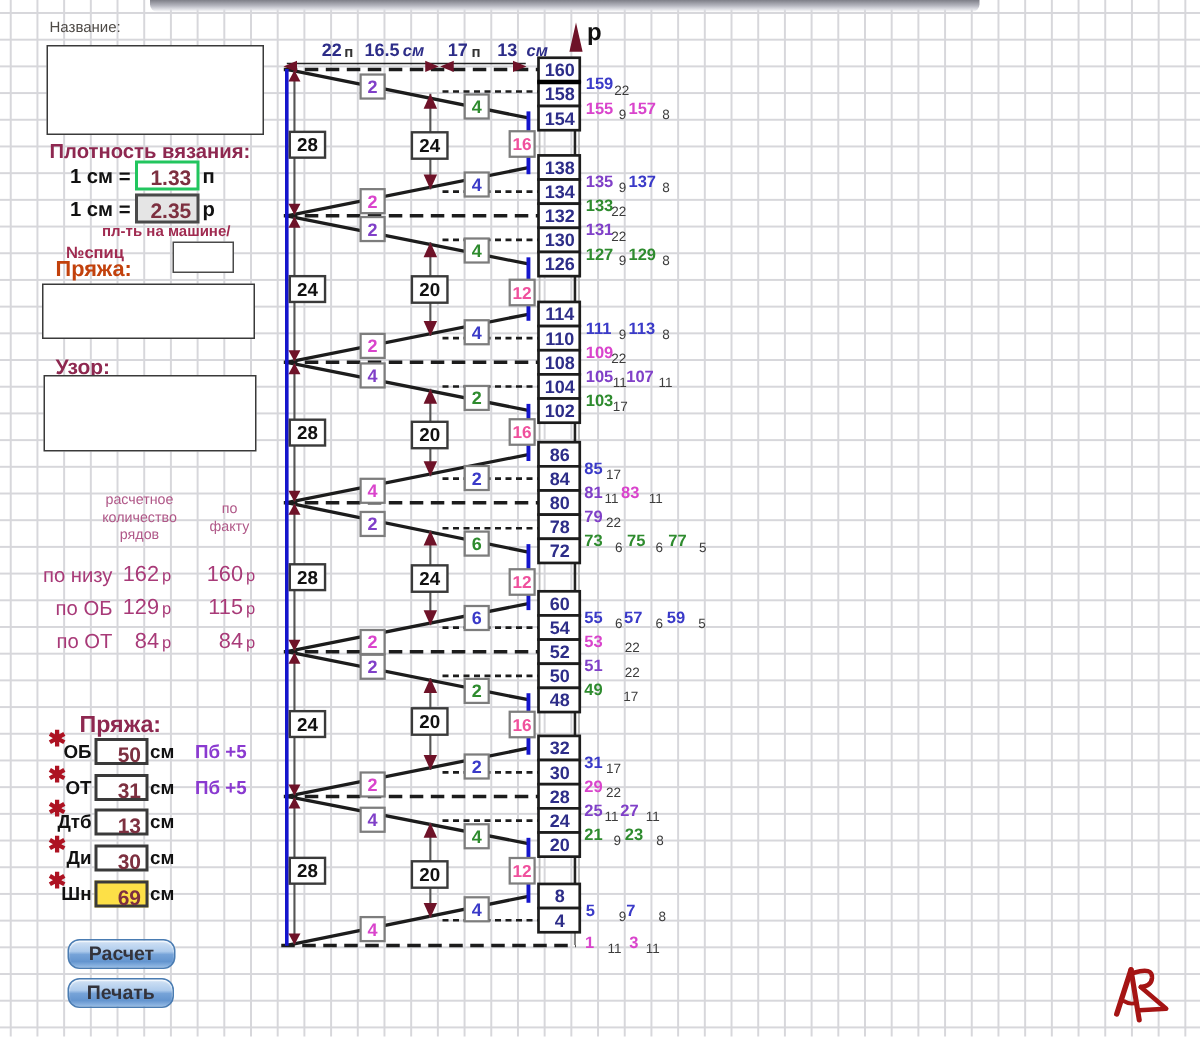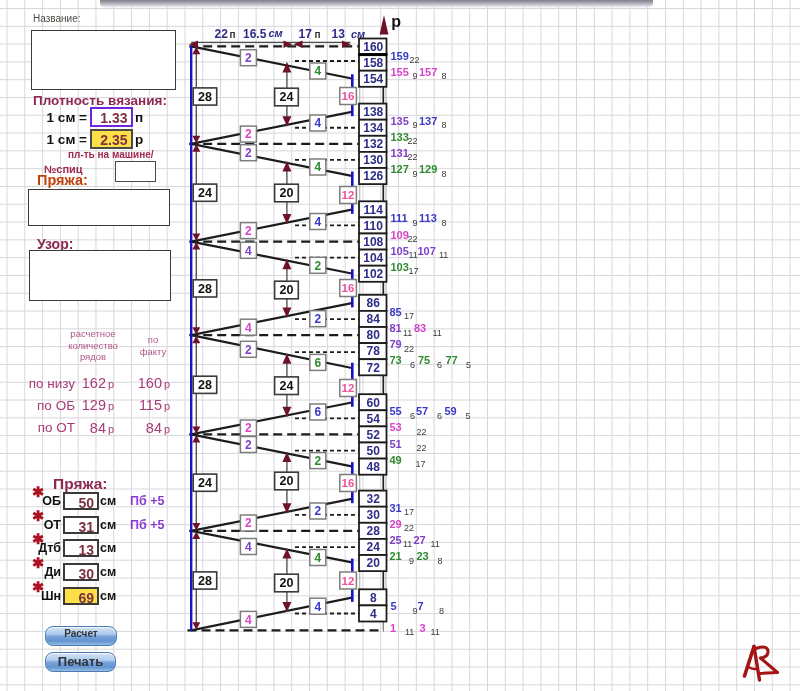--- a/index.html
+++ b/index.html
@@ -343,24 +343,24 @@
 <path d="M749.5,667.5 Q753.5,670 757.5,668.5" stroke-width="2.6"></path>
 <path d="M756,648.5 Q768.5,644.5 768,652 Q767.5,657.5 760.5,658" stroke-width="3"></path>
 <path d="M760.5,658 L777.5,672.5 L759.5,673.5" stroke-width="3"></path>
 </g>
   </svg>
 <div style="position:absolute;left:100px;top:0;width:553px;height:8px;background:linear-gradient(#7e7f88,#b2b3bc 45%,#dcdde3 75%,rgba(255,255,255,0));border-radius:0 0 5px 5px;"></div>
 <div style="position:absolute;left:33px;top:13px;font-size:10px;color:#4e4a46;">Название:</div>
 <div style="position:absolute;left:31px;top:30px;width:143px;height:58px;background:#fff;border:1.6px solid #3a3a3a;"></div>
 <div style="position:absolute;left:33px;top:93px;font-size:13.5px;font-weight:700;color:#8e2850;">Плотность вязания:</div>
 <div style="position:absolute;left:30px;top:109.5px;width:57px;text-align:right;font-size:13.5px;font-weight:700;color:#111;">1 см =</div>
-<div style="position:absolute;left:89.5px;top:107px;width:36px;height:15px;background:#fff;border:2px solid #6d28d9;text-align:right;padding:1px 3px 0 0;font-size:14px;font-weight:700;color:#7d3040;">1.33</div>
+<div style="position:absolute;left:89.5px;top:107px;width:36px;height:15px;background:#fff;border:2px solid #22c55e;text-align:right;padding:1px 3px 0 0;font-size:14px;font-weight:700;color:#7d3040;">1.33</div>
 <div style="position:absolute;left:135px;top:109.5px;font-size:13.5px;font-weight:700;color:#111;">п</div>
 <div style="position:absolute;left:30px;top:131.5px;width:57px;text-align:right;font-size:13.5px;font-weight:700;color:#111;">1 см =</div>
-<div style="position:absolute;left:89.5px;top:128.5px;width:36px;height:15px;background:#fde047;border:2px solid #4a4a4a;text-align:right;padding:1px 3px 0 0;font-size:14px;font-weight:700;color:#7d3040;">2.35</div>
+<div style="position:absolute;left:89.5px;top:128.5px;width:36px;height:15px;background:#e5e5e5;border:2px solid #4a4a4a;text-align:right;padding:1px 3px 0 0;font-size:14px;font-weight:700;color:#7d3040;">2.35</div>
 <div style="position:absolute;left:135px;top:131.5px;font-size:13.5px;font-weight:700;color:#111;">р</div>
 <div style="position:absolute;left:44px;top:149px;font-size:10px;font-weight:700;color:#a02a50;margin-left:24px;">пл-ть на машине/</div>
 <div style="position:absolute;left:44px;top:162.5px;font-size:11px;font-weight:700;color:#a02a50;">№спиц</div>
 <div style="position:absolute;left:115px;top:161px;width:39px;height:19px;background:#fff;border:1.8px solid #4a4a4a;"></div>
 <div style="position:absolute;left:37px;top:172px;font-size:14.5px;font-weight:700;color:#c2410c;">Пряжа:</div>
 <div style="position:absolute;left:28px;top:189px;width:140px;height:35px;background:#fff;border:1.6px solid #3a3a3a;"></div>
 <div style="position:absolute;left:37px;top:236px;font-size:14px;font-weight:700;color:#8e2850;">Узор:</div>
 <div style="position:absolute;left:29px;top:250px;width:140px;height:49px;background:#fff;border:1.6px solid #3a3a3a;"></div>
 <div style="position:absolute;left:58px;top:328px;width:70px;text-align:center;font-size:9.5px;color:#b05888;line-height:11.5px;">расчетное<br>количество<br>рядов</div>
 <div style="position:absolute;left:133px;top:334px;width:40px;text-align:center;font-size:9.5px;color:#b05888;line-height:12px;">по<br>факту</div>
@@ -395,13 +395,13 @@
 <div style="position:absolute;left:63px;top:539px;width:29px;height:13px;background:#fff;border:2px solid #3a3a3a;text-align:right;padding:1px 3px 0 0;font-size:14px;font-weight:700;color:#7d3040;">13</div>
 <div style="position:absolute;left:100px;top:541px;font-size:12.5px;font-weight:700;color:#111;">см</div>
 <div style="position:absolute;left:32px;top:555px;font-size:14.5px;font-weight:700;color:#ad1222;">✱</div>
 <div style="position:absolute;left:20px;top:565px;width:41px;text-align:right;font-size:12.5px;font-weight:700;color:#111;">Ди</div>
 <div style="position:absolute;left:63px;top:563px;width:29px;height:13px;background:#fff;border:2px solid #3a3a3a;text-align:right;padding:1px 3px 0 0;font-size:14px;font-weight:700;color:#7d3040;">30</div>
 <div style="position:absolute;left:100px;top:565px;font-size:12.5px;font-weight:700;color:#111;">см</div>
 <div style="position:absolute;left:32px;top:578.5px;font-size:14.5px;font-weight:700;color:#ad1222;">✱</div>
 <div style="position:absolute;left:20px;top:588.5px;width:41px;text-align:right;font-size:12.5px;font-weight:700;color:#111;">Шн</div>
 <div style="position:absolute;left:63px;top:586.5px;width:29px;height:13px;background:#fde047;border:2px solid #3a3a3a;text-align:right;padding:1px 3px 0 0;font-size:14px;font-weight:700;color:#7d3040;">69</div>
 <div style="position:absolute;left:100px;top:588.5px;font-size:12.5px;font-weight:700;color:#111;">см</div>
-<div style="position:absolute;left:45px;top:626px;width:70px;height:17px;padding-top:1px;background:linear-gradient(#d3e3f5,#aecbec 40%,#76a3d8 52%,#6495cf 78%,#96bce6);border:1.7px solid #4a7cb2;border-radius:8px;box-shadow:inset 0 1px 1px rgba(255,255,255,.85);text-align:center;font-size:10px;font-weight:700;color:#33333b;">Расчет</div>
+<div style="position:absolute;left:45px;top:626px;width:70px;height:17px;padding-top:1px;background:linear-gradient(#d3e3f5,#aecbec 40%,#76a3d8 52%,#6495cf 78%,#96bce6);border:1.7px solid #4a7cb2;border-radius:8px;box-shadow:inset 0 1px 1px rgba(255,255,255,.85);text-align:center;font-size:13px;font-weight:700;color:#33333b;">Расчет</div>
 <div style="position:absolute;left:45px;top:652px;width:69px;height:17px;padding-top:1px;background:linear-gradient(#d3e3f5,#aecbec 40%,#76a3d8 52%,#6495cf 78%,#96bce6);border:1.7px solid #4a7cb2;border-radius:8px;box-shadow:inset 0 1px 1px rgba(255,255,255,.85);text-align:center;font-size:13px;font-weight:700;color:#33333b;">Печать</div>
 </body></html>

